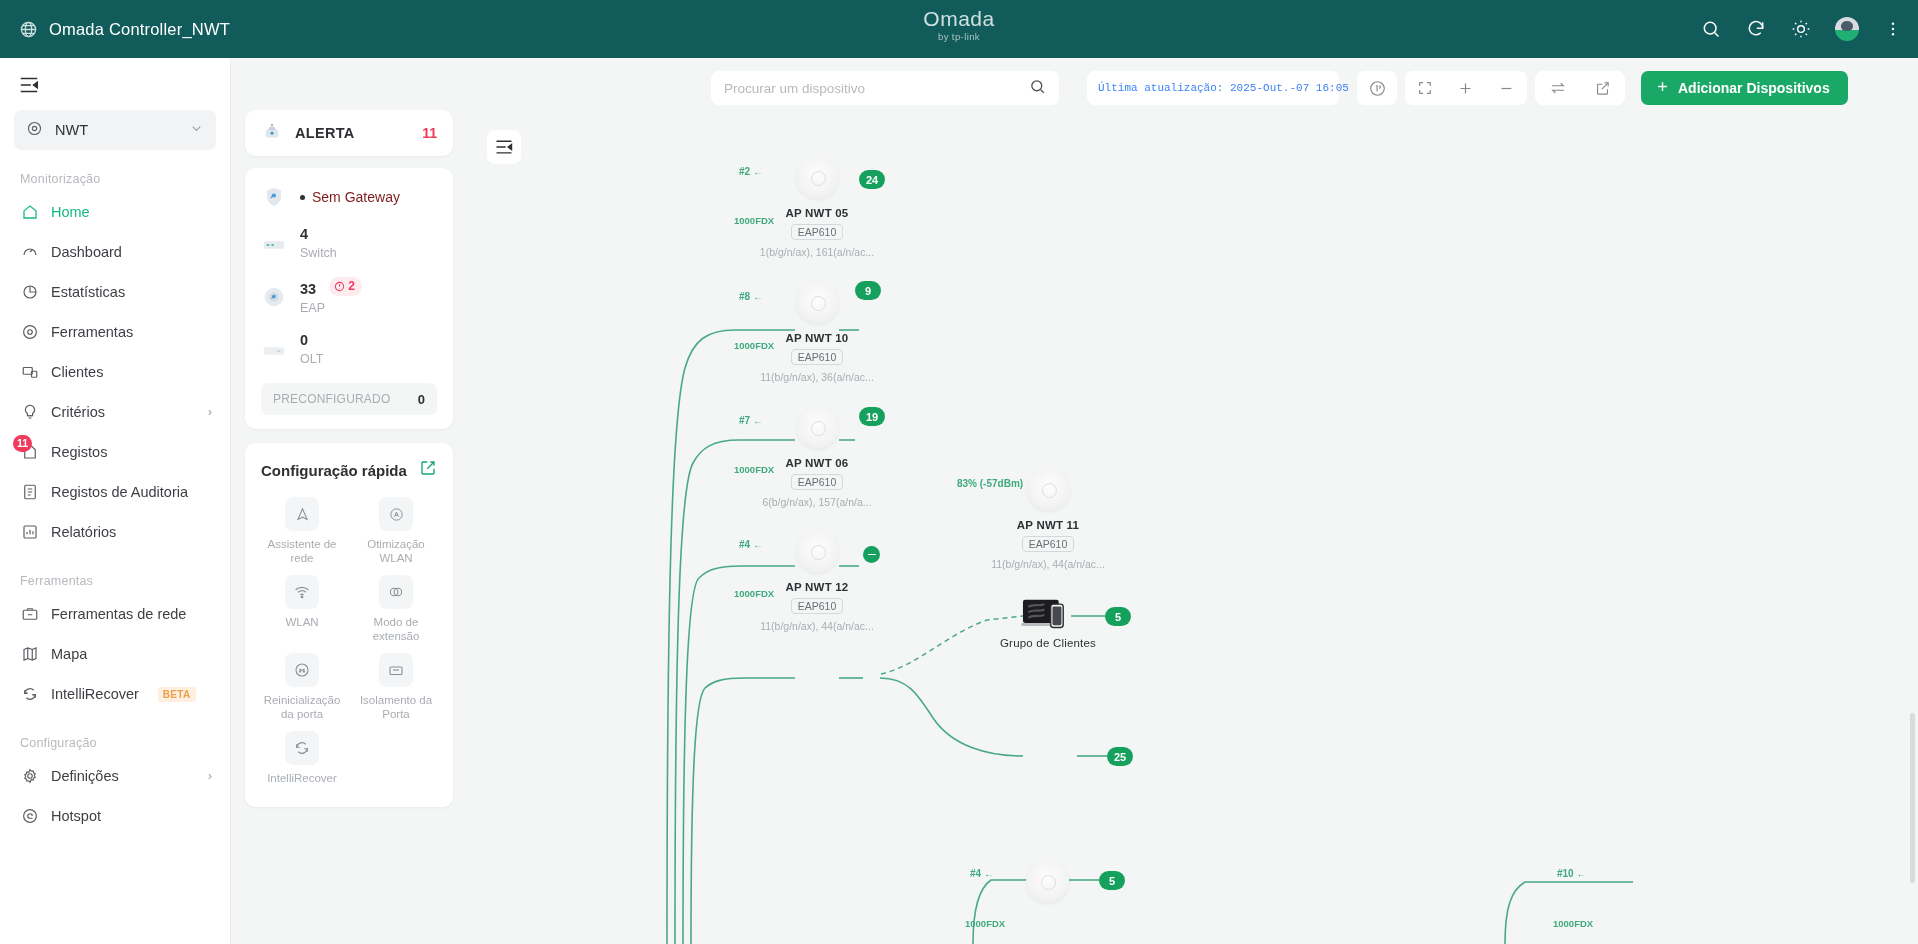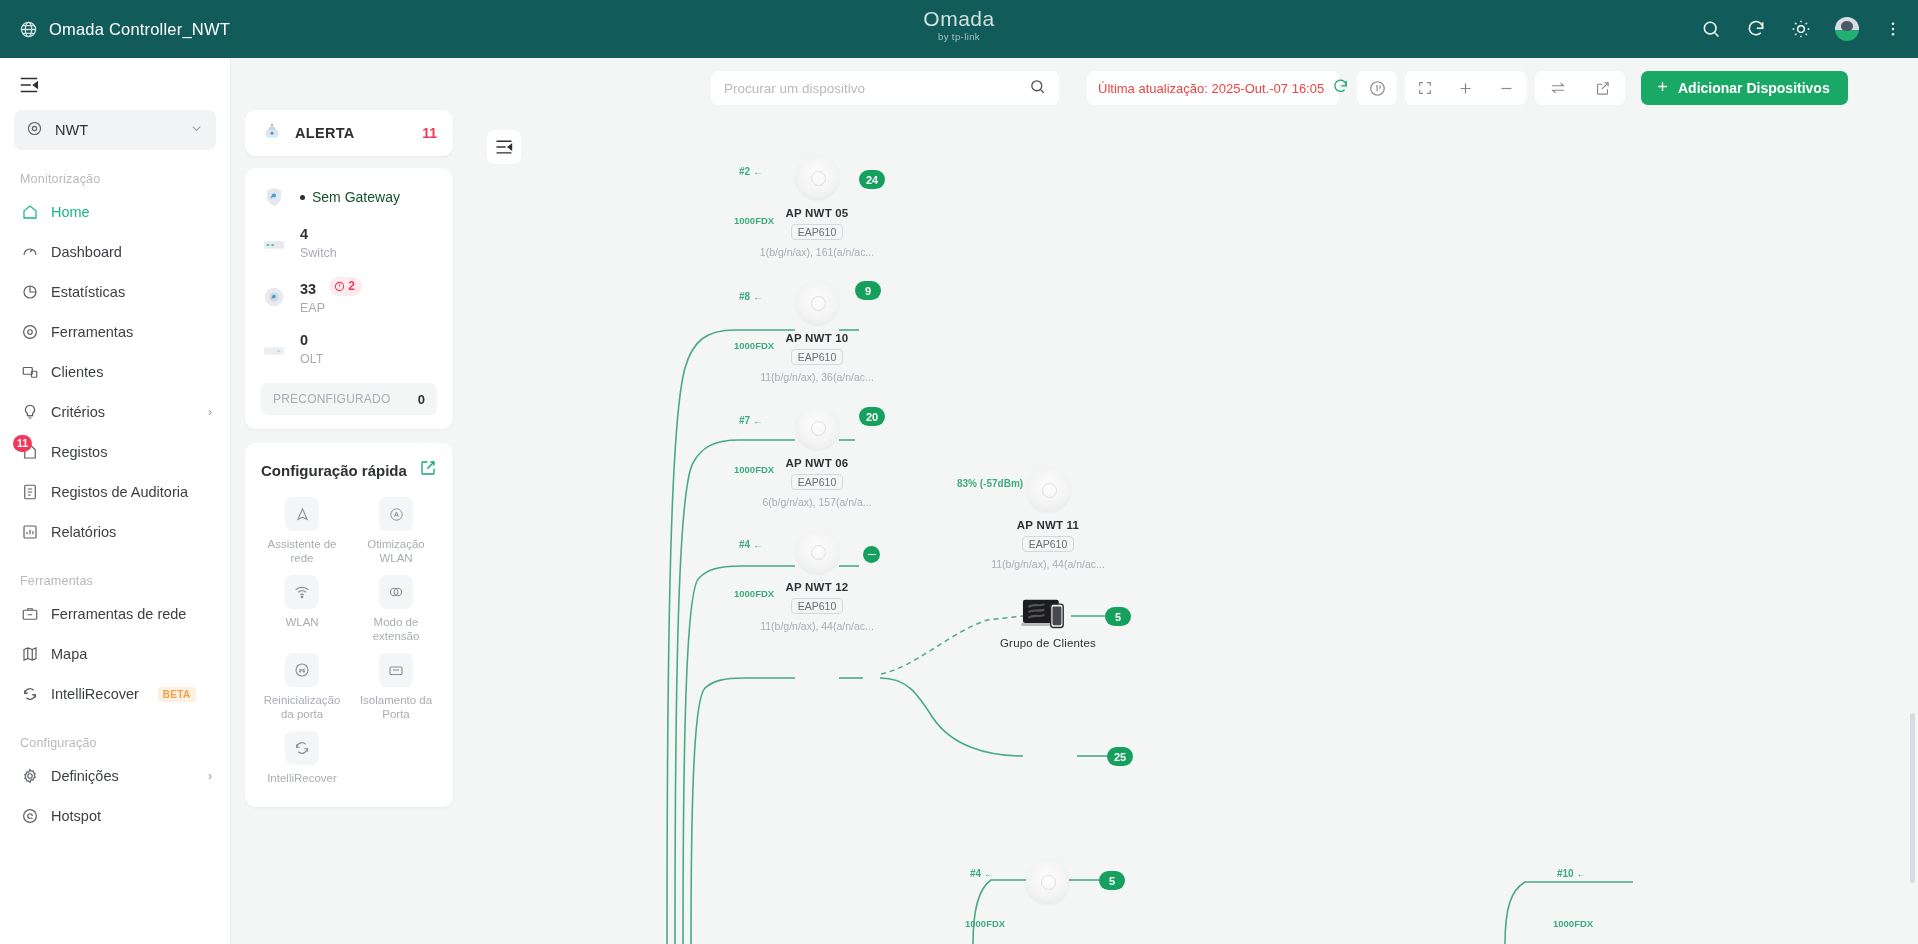--- a/index.html
+++ b/index.html
@@ -73,21 +73,21 @@
   .card { background: #fff; border-radius: 11px; box-shadow: 0 1px 3px rgba(30,40,60,.05); }
   .alert-card { margin: 52px 14px 12px 14px; height: 46px; display: flex; align-items: center; padding: 0 16px; gap: 12px; cursor: pointer;}
   .alert-card .title { font-size: 14.5px; font-weight: 700; color: #2e3033; flex: 1; letter-spacing:.3px; }
   .alert-card .count { color: #f0395b; font-size: 14px; font-weight: 700; }
 
   .status-card { margin: 10px 14px 0 14px; padding: 16px 16px 14px 16px; }
   .st-row { display: flex; align-items: center; gap: 13px; margin-bottom: 16px; }
   .st-ico { width: 26px; height: 26px; flex: 0 0 26px; display:flex; align-items:center; justify-content:center;}
   .st-text .n { font-size: 14.5px; font-weight: 700; color: #2e3033; line-height: 17px; }
   .st-text .l { font-size: 12.5px; color: #a9adb2; line-height: 16px; margin-top: 2px;}
-  .gw-label { font-size: 14px; color: #14532d; display: flex; align-items: center; gap: 7px;}
+  .gw-label { font-size: 14px; color: #7f1d1d; display: flex; align-items: center; gap: 7px;}
   .gw-dot { width: 5px; height: 5px; border-radius: 50%; background: #2e3033; display:inline-block;}
   .warn-pill {
     display: inline-flex; align-items: center; gap: 3px; background: #fdebef; color: #f0395b;
     border-radius: 10px; padding: 1px 7px 1px 5px; font-size: 12px; font-weight: 700; margin-left: 9px;
     vertical-align: 2px;
   }
   .preconf {
     background: #f4f6f6; border-radius: 7px; height: 32px; display: flex; align-items: center;
     padding: 0 12px; justify-content: space-between; margin-top: 2px;
   }
@@ -113,21 +113,21 @@
   }
   .search-box input {
     border: 0; outline: 0; flex: 1; font-size: 13.5px; color: #2e3033;
     font-family: "Liberation Sans", sans-serif; background: transparent;
   }
   .search-box input::placeholder { color: #b6b9bd; }
   .update-box {
     position: absolute; left: 620px; top: 13px; width: 252px; height: 34px; background: #fff;
     border-radius: 8px; display: flex; align-items: center; padding: 0 11px; gap: 8px;
   }
-  .update-box .txt { font-size: 13px; color: #ef4444; flex: 1; white-space: nowrap; }
+  .update-box .txt { font-size: 11px; color: #3b82f6; flex: 1; white-space: nowrap; font-family: Liberation Mono, monospace; }
   .tb-group {
     position: absolute; top: 13px; height: 34px; background: #fff; border-radius: 8px;
     display: flex; align-items: center;
   }
   .g1 { left: 890px; width: 40px; justify-content: center; }
   .g2 { left: 938px; width: 122px; justify-content: space-around; }
   .g3 { left: 1068px; width: 90px; justify-content: space-around; }
   .tb-btn { width: 34px; height: 34px; display: flex; align-items: center; justify-content: center; cursor: pointer; color: #86898e; }
   .add-btn {
     position: absolute; left: 1174px; top: 13px; height: 34px; padding: 0 18px 0 14px;
@@ -713,21 +713,21 @@
   <span class="cbadge" style="left:388px; top:163px;">9</span>
 
   <div class="node" style="left:260px; top:288px;">
     <div class="ap-disc"></div>
     <div class="node-name">AP NWT 06</div>
     <div><span class="node-model">EAP610</span></div>
     <div class="node-ch">6(b/g/n/ax), 157(a/n/a...</div>
   </div>
   <span class="lbl-port" style="left:272px; top:297px;">#7 ←</span>
   <span class="lbl-speed" style="left:267px; top:314px;">1000FDX</span>
-  <span class="cbadge" style="left:392px; top:289px;">20</span>
+  <span class="cbadge" style="left:392px; top:289px;">19</span>
 
   <div class="node" style="left:260px; top:412px;">
     <div class="ap-disc"></div>
     <div class="node-name">AP NWT 12</div>
     <div><span class="node-model">EAP610</span></div>
     <div class="node-ch">11(b/g/n/ax), 44(a/n/ac...</div>
   </div>
   <span class="lbl-port" style="left:272px; top:421px;">#4 ←</span>
   <span class="lbl-speed" style="left:267px; top:438px;">1000FDX</span>
   <div class="collapse-node" style="left:396px; top:428px;"></div>

